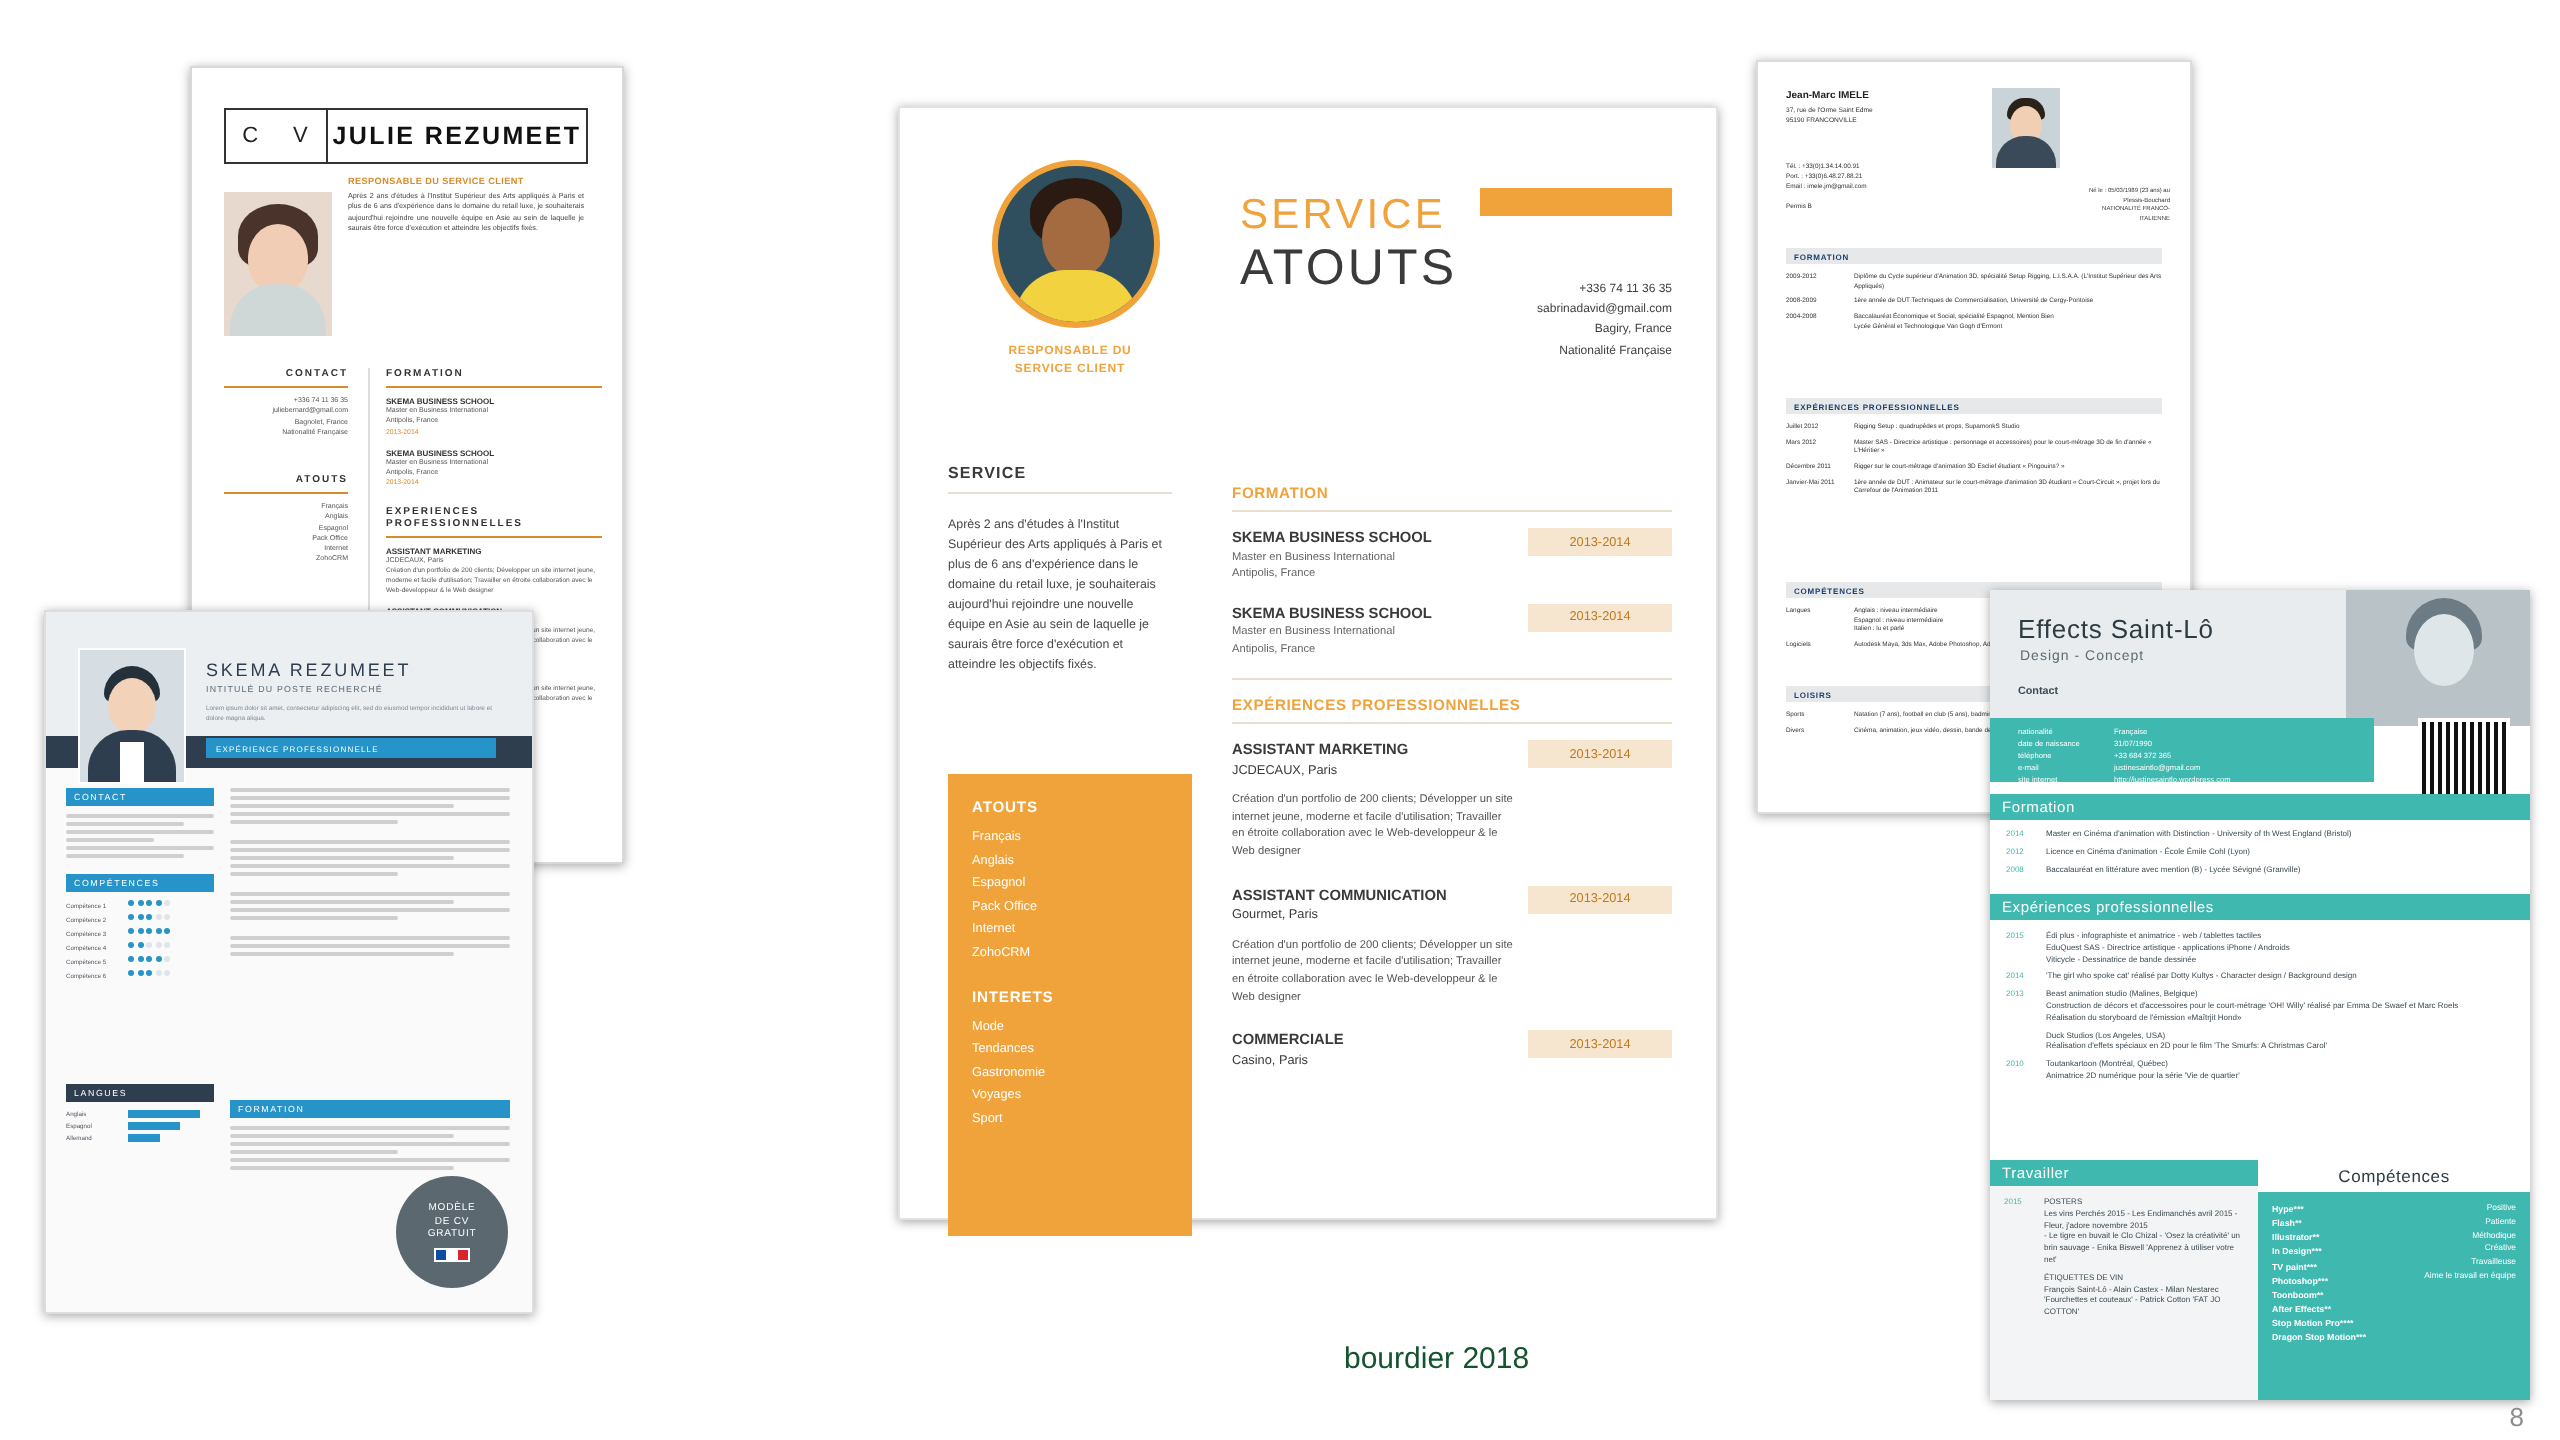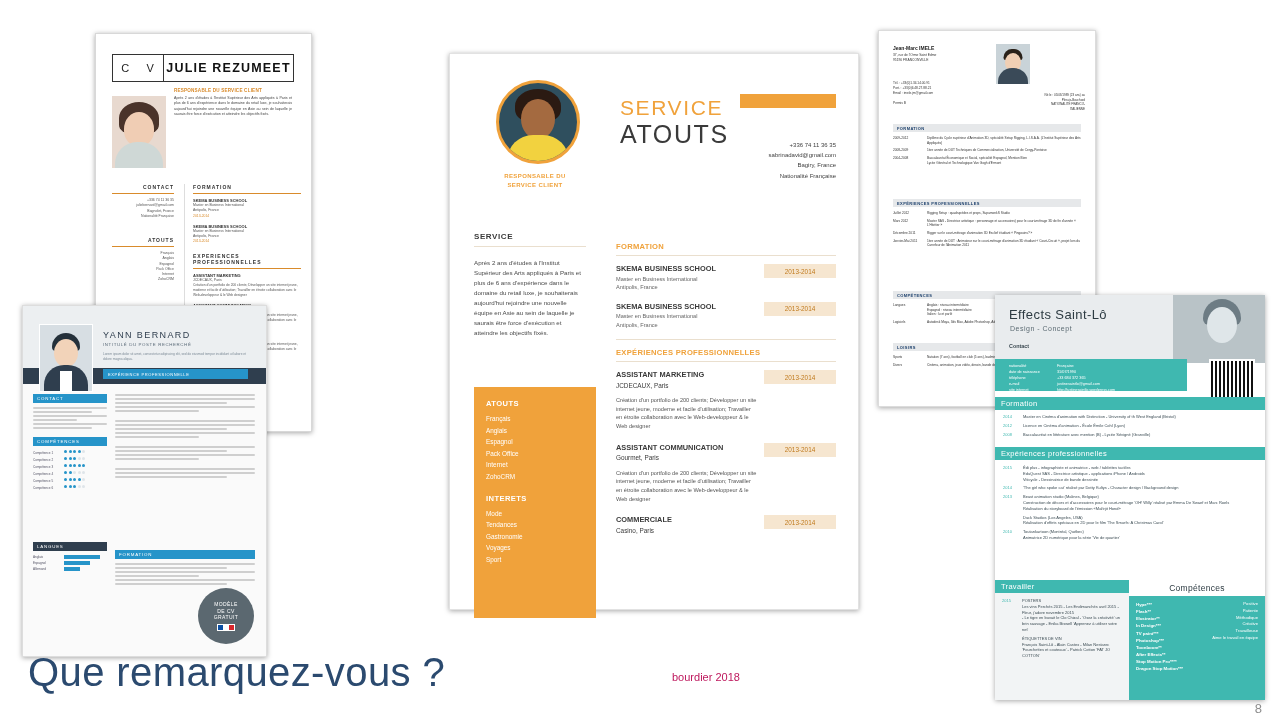--- a/index.html
+++ b/index.html
@@ -127,21 +127,21 @@
   #cv-justine .yr{color:#3fb8b0;font-size:4px;width:17px;flex:0 0 17px;}
   #cv-justine .ln{font-size:4px;color:#3a4a52;line-height:1.45;}
   #cv-justine .row{display:flex;gap:3px;margin-bottom:3px;}
   #cv-justine .bottomleft{position:absolute;left:0;bottom:0;width:134px;height:120px;background:#f2f4f5;}
   #cv-justine .bottomright{position:absolute;right:0;bottom:0;width:136px;height:120px;background:#3fb8b0;color:#fff;}
   #cv-justine .skilllist{font-size:4.4px;line-height:1.62;font-weight:bold;}
   #cv-justine .softlist{font-size:4.2px;line-height:1.62;text-align:right;}
 
   
   #caption{position:absolute;left:28px;top:650px;font-size:40px;color:#2b4a6f;letter-spacing:.4px;}
-  #credit{position:absolute;left:672px;top:671px;font-size:11px;color:#be185d;}
+  #credit{position:absolute;left:672px;top:671px;font-size:15px;color:#14532d;}
 </style>
 </head>
 <body>
 
 <div class="slide">
 
   <div class="card" id="cv-julie">
     <div class="name-box">
       <div class="cv-letters">
         <span>C</span>
@@ -365,21 +365,21 @@
   <div class="card" id="cv-yann">
     <div class="topband">
         <div class="darkbar"></div>
       </div>
     <div class="photo">
         <div class="hair"></div>
         <div class="face"></div>
         <div class="suit"></div>
         <div class="shirt"></div>
       </div>
-    <div class="hname">YANN BERNARD</div>
+    <div class="hname">SKEMA REZUMEET</div>
     <div class="hsub">INTITULÉ DU POSTE RECHERCHÉ</div>
     <div class="hmeta">Lorem ipsum dolor sit amet, consectetur adipiscing elit, sed do eiusmod tempor incididunt ut labore et dolore magna aliqua.</div>
     <div class="bluebar">EXPÉRIENCE PROFESSIONNELLE</div>
 
     <div class="left">
       <div class="secbar">CONTACT</div>
       <div class="tiny">
         <div class="ph-line l"></div>
           <div class="ph-line m"></div>
           <div class="ph-line l"></div>
@@ -633,16 +633,15 @@
           <div>Patiente</div>
           <div>Méthodique</div>
           <div>Créative</div>
           <div>Travailleuse</div>
           <div>Aime le travail en équipe</div>
         </div>
       </div>
     </div>
   </div>
 
-  <div id="caption">Que remarquez-vous ?</div>
   <div id="credit">bourdier 2018</div>
   <div id="cv-justine-pagenum" class="pagenum" style="position:absolute;right:18px;bottom:4px;font-size:13px;color:#8d8d8d;">8</div>
 </div>
 
 </body></html>

